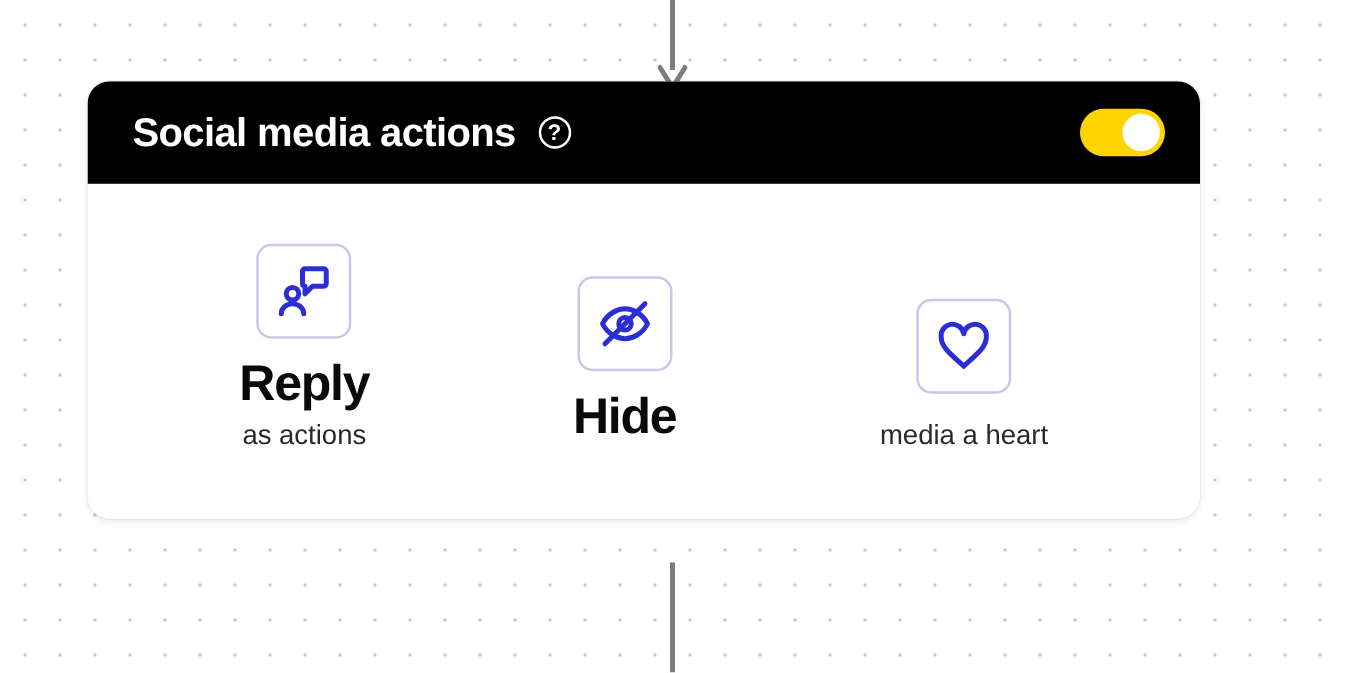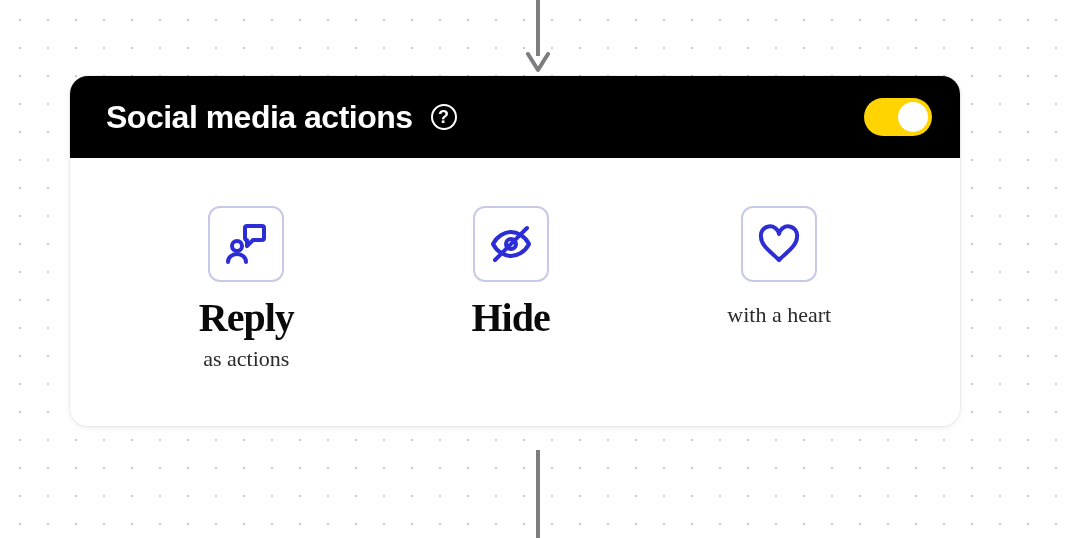--- a/index.html
+++ b/index.html
@@ -31,21 +31,21 @@
       transform: translateX(-50%);
       width: 4px;
       height: 88px;
       background: #7d7d80;
       pointer-events: none;
     }
 
     
     .node-card {
       position: absolute;
-      top: 76px;
+      top: 65px;
       left: 70px;
       width: 890px;
       border-radius: 18px;
       background: #ffffff;
       box-shadow: 0 2px 6px rgba(0,0,0,0.08), 0 0 0 1px rgba(0,0,0,0.04);
       overflow: hidden;
     }
     .node-header {
       background: #000000;
       color: #ffffff;
@@ -86,23 +86,22 @@
       right: 4px;
       width: 30px;
       height: 30px;
       border-radius: 50%;
       background: #ffffff;
     }
 
     .node-body {
       display: flex;
       justify-content: space-around;
-      align-items: flex-start;
+      align-items: flex-end;
       padding: 48px 40px 54px;
-      font-family: Liberation Serif, serif;
     }
     .action {
       display: flex;
       flex-direction: column;
       align-items: center;
       text-align: center;
       cursor: pointer;
     }
     .action-icon-frame {
       width: 76px;
@@ -178,19 +177,19 @@
       <div class="action-title">Hide</div>
       <div class="action-sub" style="visibility: hidden;"></div>
     </div>
 
     <div class="action">
       <div class="action-icon-frame">
         <svg width="48" height="48" viewBox="0 0 48 48" fill="none" stroke="#2d2dd6" stroke-width="4" stroke-linecap="round" stroke-linejoin="round">
           <path d="M24 40 l-2 -2 C12 29 6 24 6 17 a9 9 0 0 1 18 -3 a9 9 0 0 1 18 3 c0 7 -6 12 -16 21 z"></path>
         </svg>
       </div>
-      <div class="action-sub">with a heart</div>
+      <div class="action-sub">media a heart</div>
     </div>
 
   </div>
 </div>
 
 <div class="edge-out"></div>
 
 </body></html>

